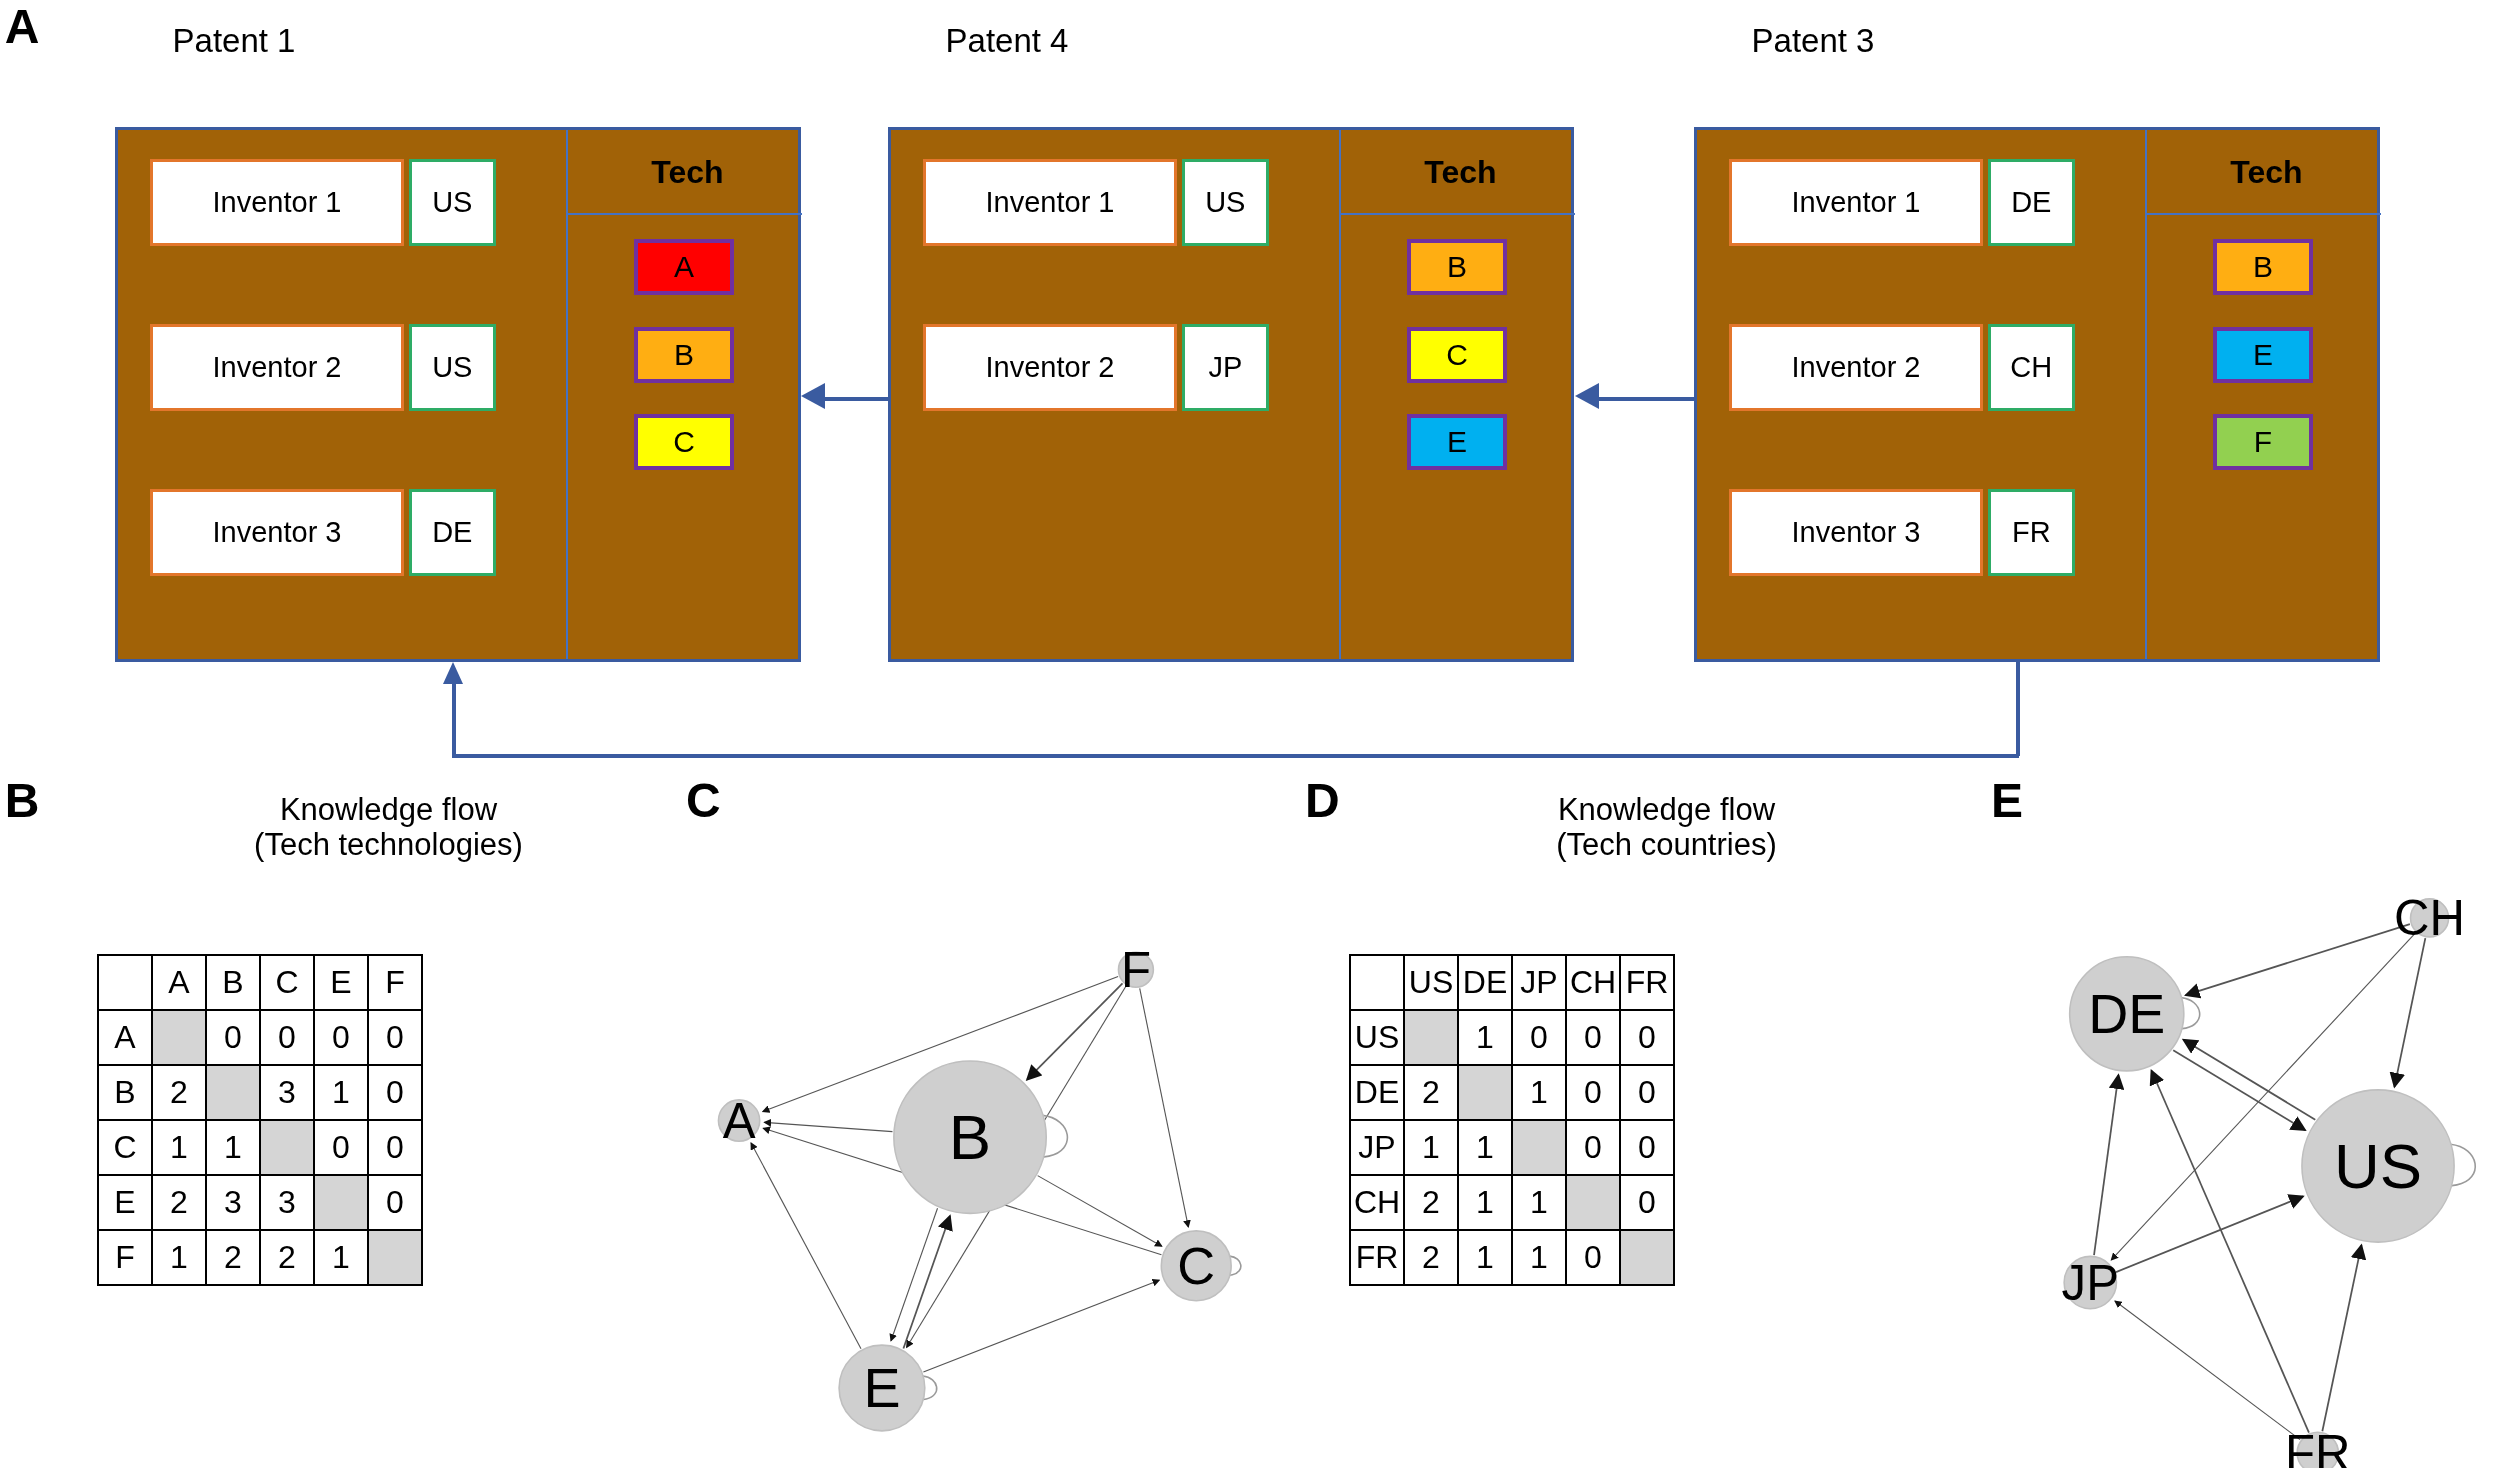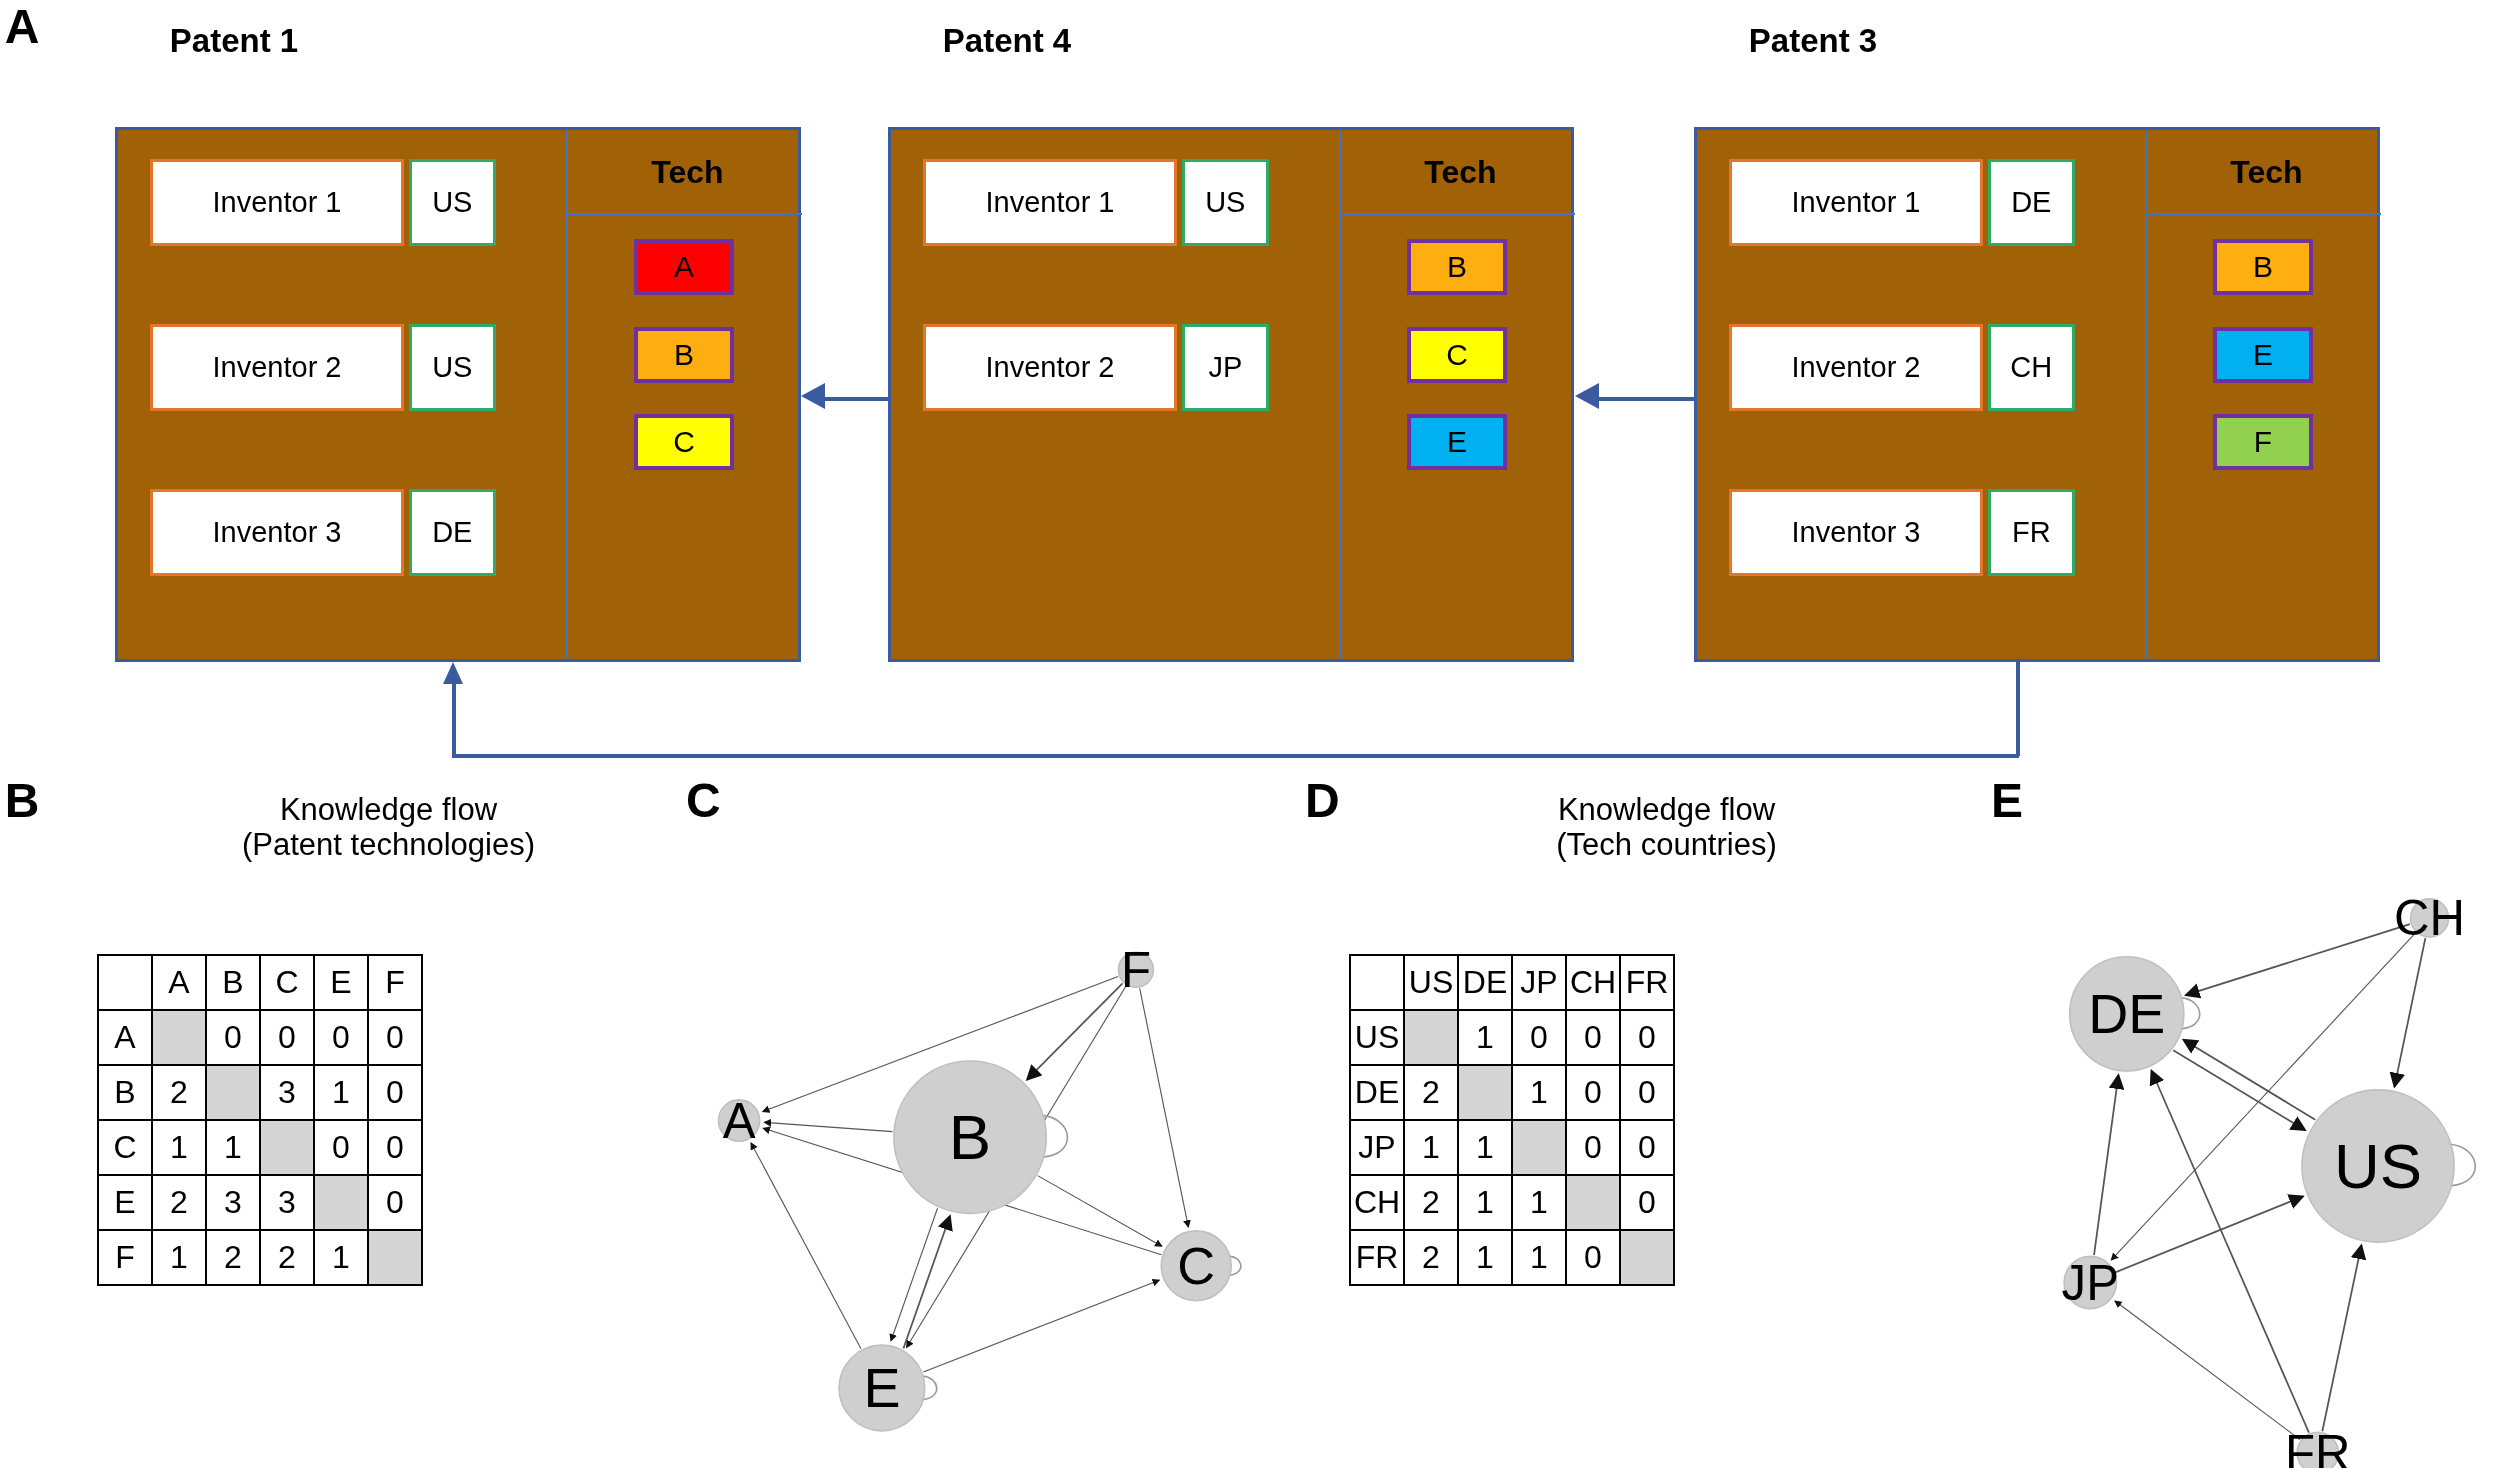--- a/index.html
+++ b/index.html
@@ -1,21 +1,21 @@
 <!DOCTYPE html>
 <html style="font-size:12.7px"><head>
 <meta charset="utf-8">
 <style>
   html,body{margin:0;padding:0;background:#fff;}
   body{width:2512px;height:1468px;position:relative;
        font-family:"Liberation Sans","DejaVu Sans",sans-serif;color:#000;overflow:hidden;}
   .panel-letter{position:absolute;font-weight:bold;font-size:48px;line-height:1;color:#000;}
 
   
-  .patent-title{position:absolute;font-weight:bold;font-size:33px;text-align:center;}
+  .patent-title{position:absolute;font-weight:normal;font-size:33px;text-align:center;}
   .patent-box{position:absolute;border:3.2px solid #3A5BA0;box-sizing:border-box;background:#a16207;}
   .patent-split{position:absolute;top:0;bottom:0;width:0;border-left:2.4px solid #4472C4;}
   .inv-row{position:absolute;display:flex;}
   .inv-name{border:3.2px solid #E3762B;box-sizing:border-box;background:#fff;
             display:flex;align-items:center;justify-content:center;
             font-size:29px;height:100%;}
   .inv-country{border:3.2px solid #2EAC66;box-sizing:border-box;background:#fff;
             display:flex;align-items:center;justify-content:center;
             font-size:29px;height:100%;margin-left:4.8px;}
   .tech-head{position:absolute;font-weight:bold;font-size:32px;text-align:center;}
@@ -130,21 +130,21 @@
 <div class="arrow-head-left" style="left:1575px;top:383px;"></div>
 
 <div class="arrow-line-v" style="left:2016px;top:662px;height:94px;"></div>
 <div class="arrow-line-h" style="left:452px;top:754px;width:1567px;"></div>
 <div class="arrow-line-v" style="left:452px;top:684px;height:73px;"></div>
 <div class="arrow-head-up" style="left:443px;top:662px;"></div>
 
 <div class="panel-letter" style="left:4.8px;top:777px;">B</div>
 <div class="matrix-title" style="left:95px;top:793px;width:587px;">
   <div>Knowledge flow</div>
-  <div>(Patent technologies)</div>
+  <div>(Tech technologies)</div>
 </div>
 
 <table class="matrix" id="tech-matrix" style="left:97px;top:954px;">
     <tbody>
       <tr>
         <td class="hdr"></td>
         <td class="hdr">A</td>
         <td class="hdr">B</td>
         <td class="hdr">C</td>
         <td class="hdr">E</td>

